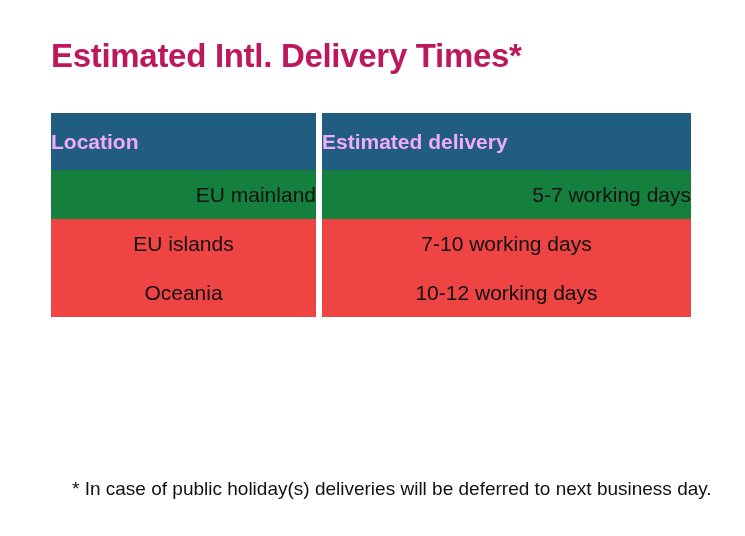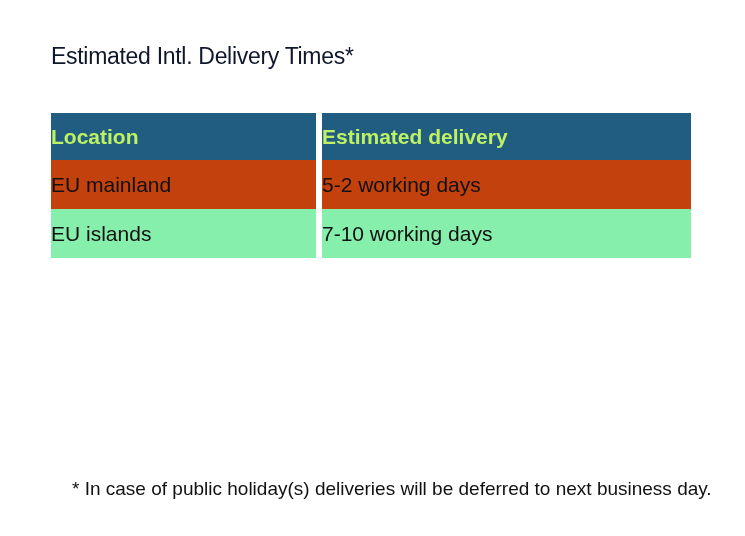--- a/index.html
+++ b/index.html
@@ -16,24 +16,24 @@
   .page {
     position: relative;
     width: 745px;
     height: 536px;
     background: #ffffff;
   }
   .page-title {
     position: absolute;
     left: 51px;
     top: 36px;
-    font-size: 23px;
-    font-weight: normal;
+    font-size: 33px;
+    font-weight: bold;
     letter-spacing: -0.3px;
-    color: #0f172a;
+    color: #be185d;
     line-height: 40px;
     white-space: nowrap;
   }
   .delivery-table {
     position: absolute;
     left: 51px;
     top: 113px;
     width: 640px;
     border-collapse: separate;
     border-spacing: 0;
@@ -44,41 +44,41 @@
   .delivery-table col.col-delivery { width: 369px; }
 
   .delivery-table th,
   .delivery-table td {
     padding: 0;
     margin: 0;
     vertical-align: middle;
     text-align: left;
   }
   .hdr-cell {
-    height: 47px;
+    height: 57px;
     background: #215d80;
-    color: #bef264;
+    color: #f0abfc;
     font-size: 21px;
     font-weight: bold;
     padding-left: 13px;
     white-space: nowrap;
   }
   .gap-cell {
     background: #ffffff;
   }
   .data-cell {
     height: 49px;
     font-size: 21px;
     font-weight: normal;
     color: #111111;
     padding-left: 13px;
     white-space: nowrap;
   }
-  tr.row-odd .data-cell  { background: #c2410c; }
-  tr.row-even .data-cell { background: #86efac; }
+  tr.row-odd .data-cell  { background: #15803d; text-align: right; }
+  tr.row-even .data-cell { background: #ef4444; text-align: center; }
 
   .footnote {
     position: absolute;
     left: 72px;
     top: 479px;
     font-size: 19px;
     font-weight: normal;
     color: #111111;
     line-height: 20px;
     white-space: nowrap;
@@ -101,25 +101,30 @@
       <tr>
         <th class="hdr-cell">Location</th>
         <th class="gap-cell"></th>
         <th class="hdr-cell">Estimated delivery</th>
       </tr>
     </thead>
     <tbody>
       <tr class="row-odd">
         <td class="data-cell">EU mainland</td>
         <td class="gap-cell"></td>
-        <td class="data-cell">5-2 working days</td>
+        <td class="data-cell">5-7 working days</td>
       </tr>
       <tr class="row-even">
         <td class="data-cell">EU islands</td>
         <td class="gap-cell"></td>
         <td class="data-cell">7-10 working days</td>
+      </tr>
+      <tr class="row-even">
+        <td class="data-cell">Oceania</td>
+        <td class="gap-cell"></td>
+        <td class="data-cell">10-12 working days</td>
       </tr>
     </tbody>
   </table>
 
   <div class="footnote">* In case of public holiday(s) deliveries will be deferred to next business day.</div>
 
 </div>
 
 </body></html>

